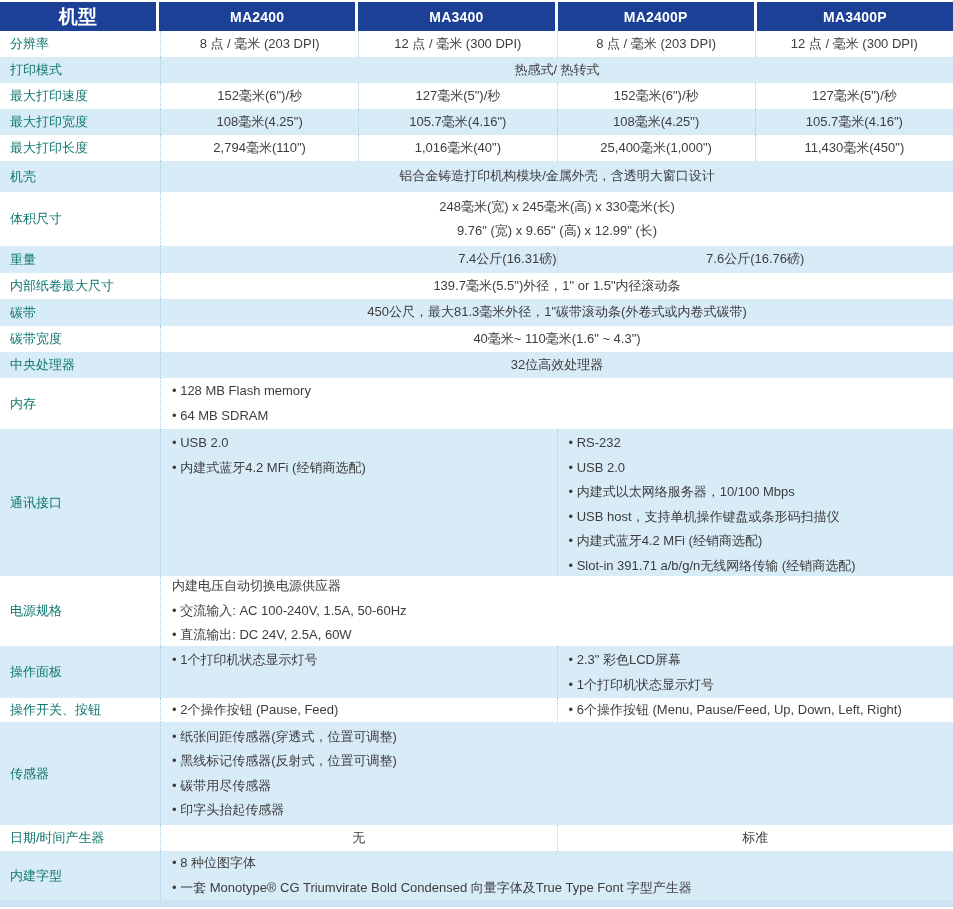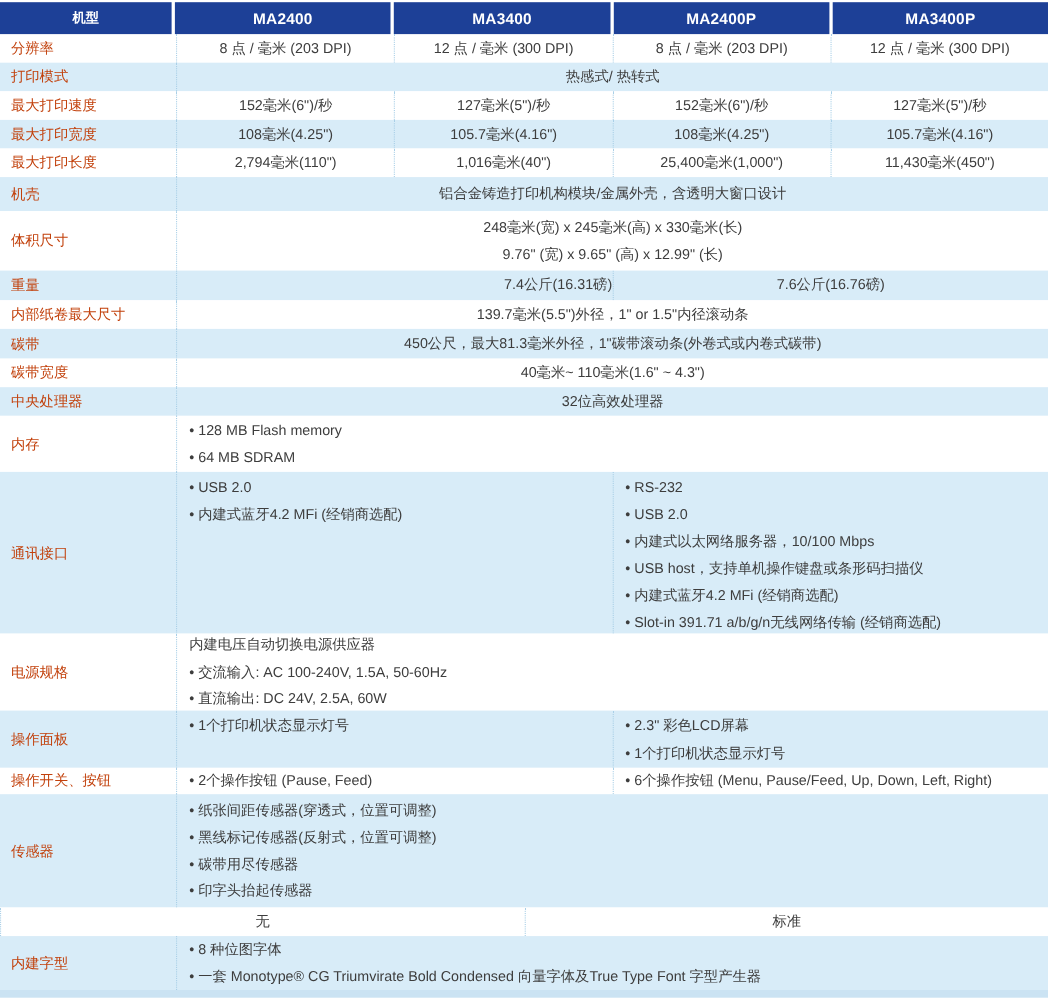--- a/index.html
+++ b/index.html
@@ -18,29 +18,29 @@
     color:var(--txt);
     overflow:hidden;
   }
   .spec-table{width:953px;height:909px;background:#fff;padding-top:2px;}
   
   .thead{display:flex;height:29px;gap:3px;background:#fff;}
   .hcell{
     background:var(--hdr-bg);color:#fff;font-weight:bold;font-size:14px;
     display:flex;align-items:center;justify-content:center;letter-spacing:.2px;
   }
-  .hcell.hlabel{width:156px;flex:none;font-size:12px;}
+  .hcell.hlabel{width:156px;flex:none;font-size:19px;}
   .hcell.hmodel{flex:1;}
   
   .row{display:flex;width:953px;overflow:hidden;}
   .row.bg-blue{background:var(--row-blue);}
   .row.bg-white{background:var(--row-white);}
   .rlabel{
     width:160px;flex:none;display:flex;align-items:center;
-    padding-left:10px;font-size:13px;color:#c2410c;white-space:nowrap;
+    padding-left:10px;font-size:13px;color:#0f766e;white-space:nowrap;
   }
   .cell{
     flex-basis:0;display:flex;flex-direction:column;justify-content:center;
     border-left:1px dotted var(--dot);
     font-size:13px;overflow:hidden;
   }
   .cell.c-center{align-items:center;text-align:center;}
   .cell.c-left{align-items:flex-start;padding-left:11px;text-align:left;}
   .row.vtop .cell{justify-content:flex-start;padding-top:2px;}
   .line{line-height:24.5px;white-space:nowrap;}
@@ -222,20 +222,21 @@
       <div class="row bg-blue" style="height: 103px;">
         <div class="rlabel">传感器</div>
         <div class="cell c-left" style="flex-grow: 4;">
           <div class="line">• 纸张间距传感器(穿透式，位置可调整)</div>
           <div class="line">• 黑线标记传感器(反射式，位置可调整)</div>
           <div class="line">• 碳带用尽传感器</div>
           <div class="line">• 印字头抬起传感器</div>
         </div>
       </div>
       <div class="row bg-white" style="height: 26px;">
+        <div class="rlabel">日期/时间产生器</div>
         <div class="cell c-center" style="flex-grow: 2;">
           <div class="line">无</div>
         </div>
         <div class="cell c-center" style="flex-grow: 2;">
           <div class="line">标准</div>
         </div>
       </div>
       <div class="row bg-blue" style="height: 49px;">
         <div class="rlabel">内建字型</div>
         <div class="cell c-left" style="flex-grow: 4;">

